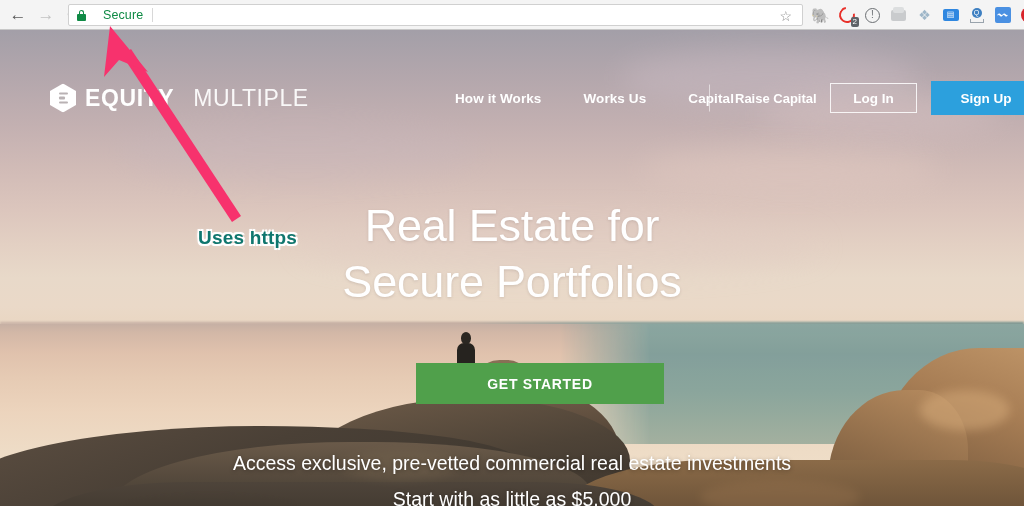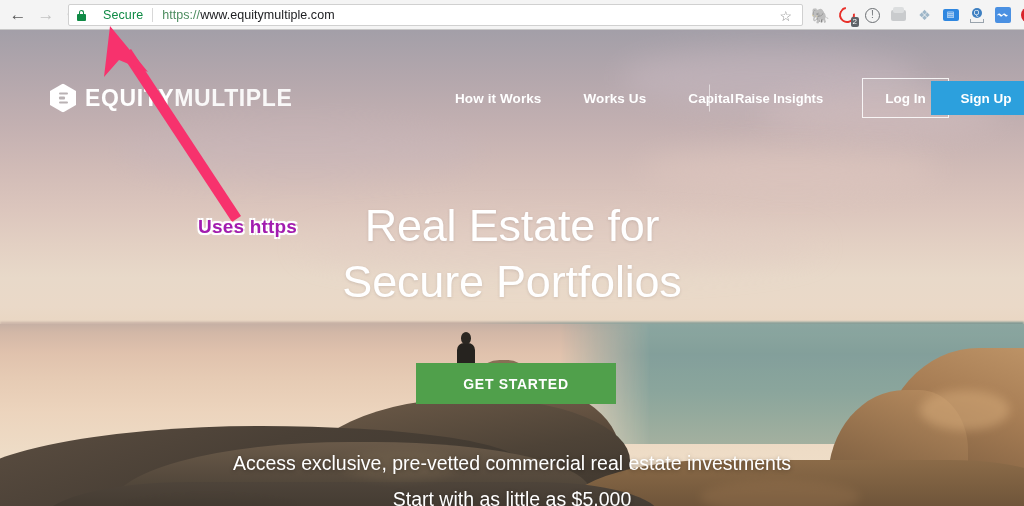--- a/index.html
+++ b/index.html
@@ -256,87 +256,86 @@
   .logo-mark .bars{
     width:9px; height:11px; display:flex; flex-direction:column;
     justify-content:space-between;
   }
   .logo-mark .bars i{ display:block; height:2.4px; background:#b9b2b4; border-radius:1px; }
   .logo-mark .bars i:nth-child(2){ width:70%; }
   .logo-text{
     font-size:23px; color:#ffffff; letter-spacing:0.6px; white-space:nowrap;
   }
   .logo-text .bold{ font-weight:700; }
-  .logo-text .light{ font-weight:700; opacity:.92; }
+  .logo-text .light{ font-weight:400; opacity:.92;margin-left:19px; }
 
   .nav-links{
     position:absolute; left:455px; top:68px; transform:translateY(-50%);
     display:flex; align-items:flex-start;
   }
   .nav-link{
     color:#ffffff; font-size:13.5px; font-weight:700; letter-spacing:0.1px;
     margin-right:42px; white-space:nowrap;
   }
   .nav-link:last-child{ margin-right:0; }
   .nav-divider{
     position:absolute; left:709px; top:68px; transform:translateY(-50%);
     width:1px; height:27px; background:rgba(255,255,255,.55);
   }
   .raise-capital{
     position:absolute; left:735px; top:68px; transform:translateY(-50%);
     color:#ffffff; font-size:13px; font-weight:700; white-space:nowrap;
   }
   .btn-login{
     position:absolute; left:830px; top:68px; transform:translateY(-50%);
-    width:87px; height:40px;
+    width:87px; height:30px;
     border:1px solid rgba(255,255,255,.85);
     display:flex; align-items:center; justify-content:center;
     color:#ffffff; font-size:13.5px; font-weight:700;
     background:rgba(255,255,255,.04);
-    margin-left:32px;
   }
   .btn-signup{
     position:absolute; left:931px; top:68px; transform:translateY(-50%);
     width:110px; height:34px;
     background:#2ca0dd;
     display:flex; align-items:center; justify-content:center;
     color:#ffffff; font-size:13.5px; font-weight:700;
   }
 
   
   .hero-title{
     position:absolute; left:0; top:168px; width:1024px;
     text-align:center; color:#ffffff;
     font-size:45px; font-weight:400; line-height:56px;
     letter-spacing:-0.2px;
     text-shadow:0 1px 3px rgba(90,70,70,.18);
   }
   .btn-getstarted{
     position:absolute; left:416px; top:333px;
-    width:200px; height:41px;
+    width:248px; height:41px;
     background:#50a04b;
     display:flex; align-items:center; justify-content:center;
     color:#ffffff; font-size:14px; font-weight:700; letter-spacing:0.7px;
   }
   .hero-sub{
     position:absolute; left:0; width:1024px; text-align:center;
     color:#ffffff; font-weight:400;
     text-shadow:0 1px 4px rgba(0,0,0,.35);
   }
   .hero-sub-1{ top:422px; font-size:19.5px; }
   .hero-sub-2{ top:458px; font-size:19.5px; }
 
   
   .annot-svg{
     position:absolute; left:0; top:0; width:1024px; height:506px;
     pointer-events:none;
   }
   .annot-label{
-    position:absolute; left:198px; top:216px;
-    font-size:19px; font-weight:700; color:#a21caf;
+    position:absolute; left:198px; top:227px;
+    font-size:19px; font-weight:700; color:#0f766e;
     letter-spacing:.2px;
     text-shadow:
       -1.6px -1.6px 0 #fff, 1.6px -1.6px 0 #fff,
       -1.6px 1.6px 0 #fff, 1.6px 1.6px 0 #fff,
       0 0 4px #fff;
   }
 </style>
 </head>
 <body>
 
@@ -346,21 +345,20 @@
   <div class="nav-btn reload-glyph">⟳</div>
 </div>
 
 <div class="omnibox">
   <div class="lock-icon">
     <div class="shackle"></div>
       <div class="body"></div>
   </div>
   <span class="secure-text">Secure</span>
   <div class="omni-sep"></div>
-  <span class="url-text"><span class="scheme">https://</span><span>www.equitymultiple.com</span></span>
   <div class="star-icon">☆</div>
 </div>
 
 <div class="ext-tray">
   <div class="ext ext-evernote">🐘</div>
   <div class="ext">
     <div class="ext-rec"></div>
     <span class="ext-badge">2</span>
   </div>
   <div class="ext">
@@ -437,21 +435,21 @@
     </div>
 
     <div class="nav-links">
       <a class="nav-link">How it Works</a>
       <a class="nav-link">Works Us</a>
       <a class="nav-link">Capital</a>
     </div>
 
     <div class="nav-divider"></div>
 
-    <a class="raise-capital">Raise Insights</a>
+    <a class="raise-capital">Raise Capital</a>
 
     <div class="btn-login">Log In</div>
     <div class="btn-signup">Sign Up</div>
   </div>
 
   <div class="hero-title">
     <div>Real Estate for</div>
     <div>Secure Portfolios</div>
   </div>
 

